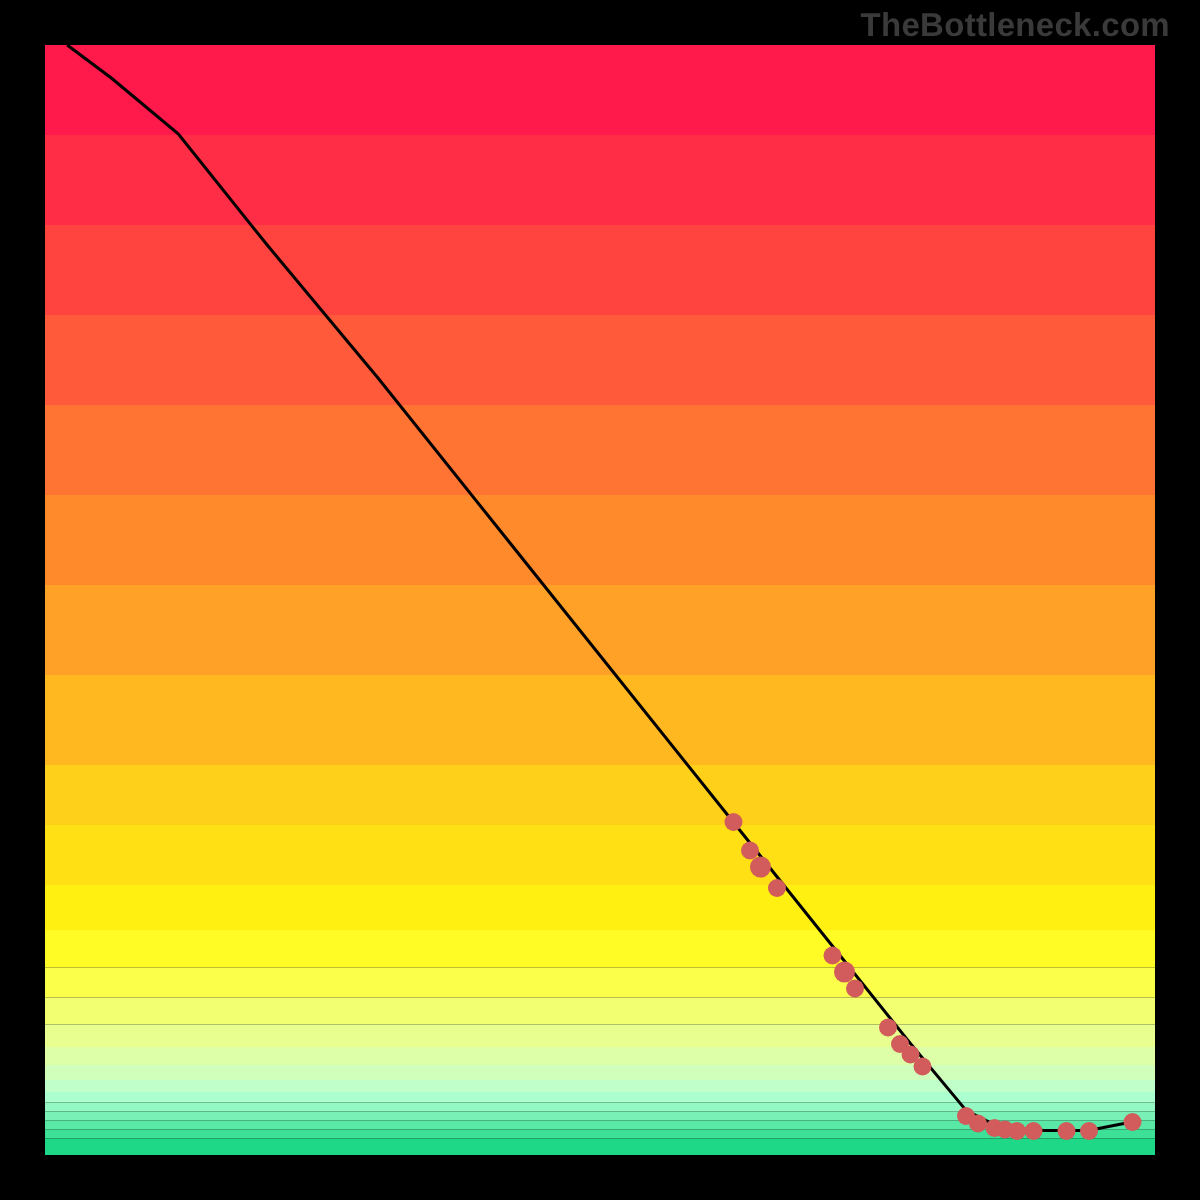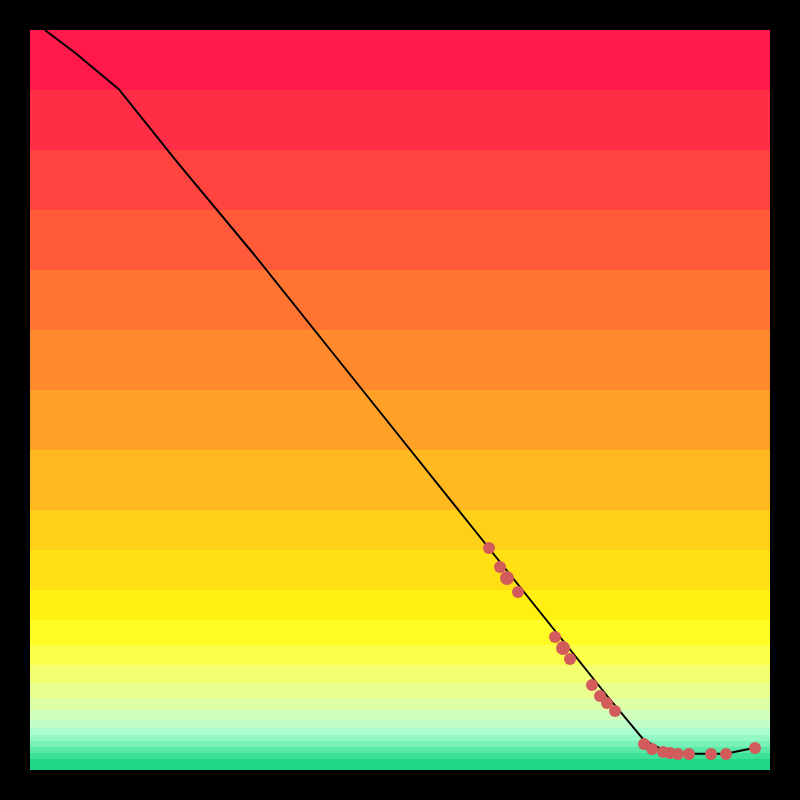--- a/index.html
+++ b/index.html
@@ -49,20 +49,21 @@
     position: absolute;
     border-radius: 50%;
     background: #d25b5b;
     transform: translate(-50%, -50%);
   }
 </style>
 </head>
 <body>
 
 <div class="frame">
+  <div class="watermark">TheBottleneck.com</div>
 
   <div class="plot" id="plot">
 
   <div class="strip" style="top: 0px; height: 60px; background: rgb(255, 26, 75);"></div>
       <div class="strip" style="top: 60px; height: 60px; background: rgb(255, 45, 69);"></div>
       <div class="strip" style="top: 120px; height: 60px; background: rgb(255, 68, 64);"></div>
       <div class="strip" style="top: 180px; height: 60px; background: rgb(255, 91, 58);"></div>
       <div class="strip" style="top: 240px; height: 60px; background: rgb(255, 115, 51);"></div>
       <div class="strip" style="top: 300px; height: 60px; background: rgb(255, 138, 44);"></div>
       <div class="strip" style="top: 360px; height: 60px; background: rgb(255, 161, 38);"></div>

